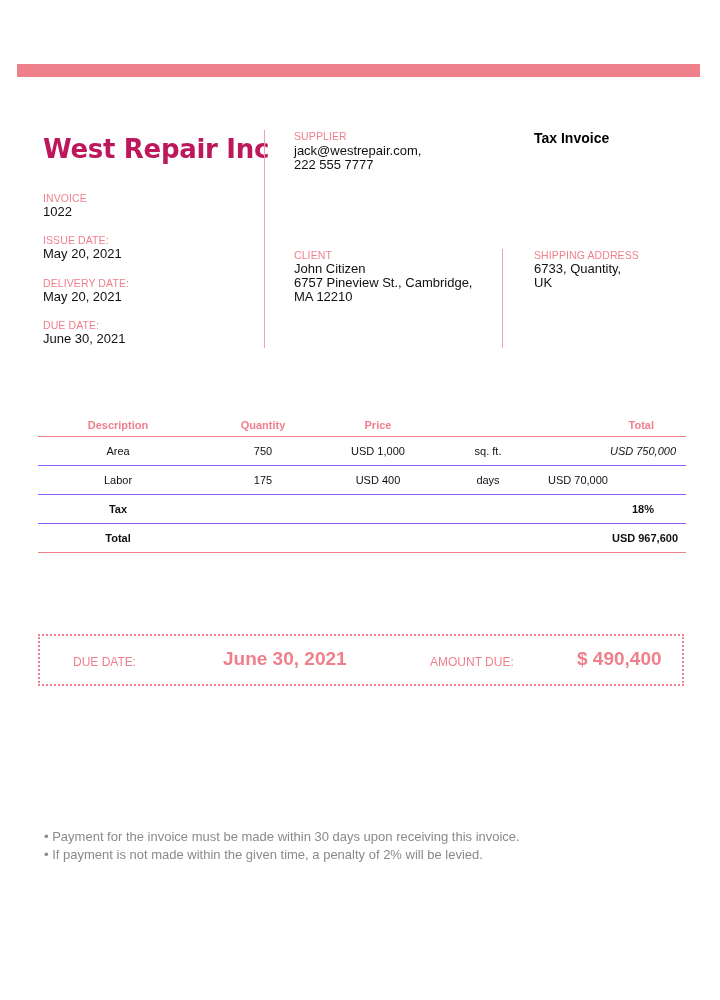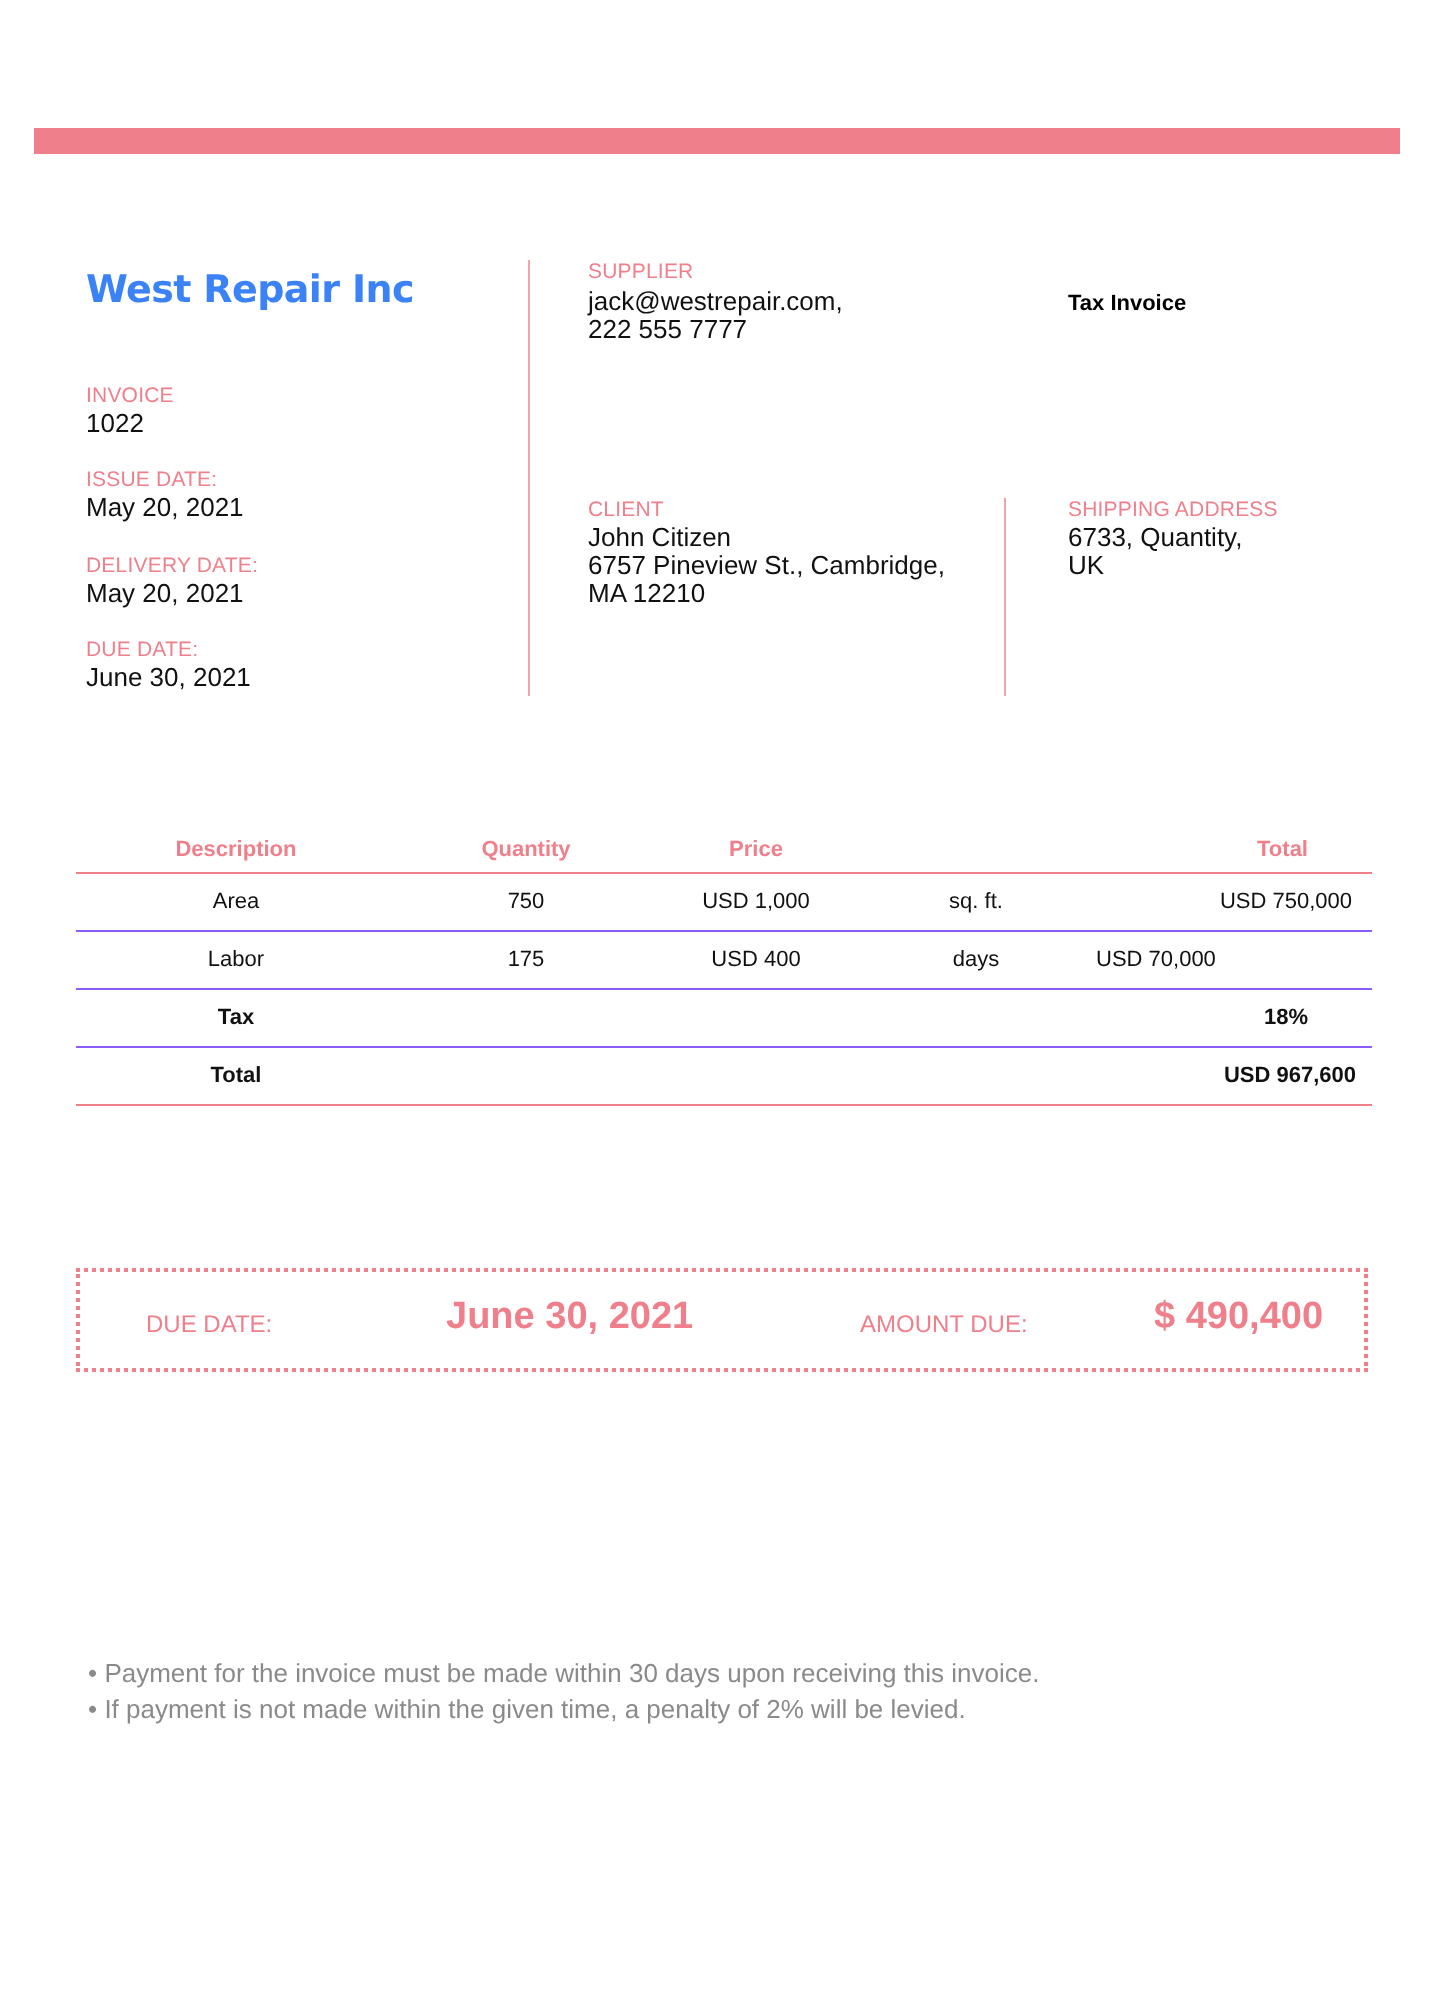--- a/index.html
+++ b/index.html
@@ -2,31 +2,31 @@
 <html><head>
 <meta charset="utf-8">
 <style>
   html, body { margin: 0; padding: 0; background: #ffffff; }
   body {
     width: 720px; height: 1000px; position: relative; overflow: hidden;
     font-family: "Liberation Sans", sans-serif; color: #111;
   }
   .topbar { position: absolute; left: 17px; top: 64px; width: 683px; height: 13px; background: #f07f8c; }
 
-  .company { position: absolute; left: 43px; top: 134px; font-family: "DejaVu Sans", sans-serif; font-weight: 900; font-size: 19px; letter-spacing: -0.3px; color: #3b82f6; }
+  .company { position: absolute; left: 43px; top: 134px; font-family: "DejaVu Sans", sans-serif; font-weight: 900; font-size: 26px; letter-spacing: -0.3px; color: #be185d; }
 
   .lbl { font-size: 10.5px; color: #f07f8c; text-transform: uppercase; letter-spacing: 0.1px; }
   .val { font-size: 13px; color: #111; line-height: 14px; }
   .field { position: absolute; left: 43px; }
   .field .lbl { margin-bottom: 1px; }
 
   .vline { position: absolute; width: 1px; background: #f0a3ab; }
 
   .block { position: absolute; }
-  .taxinv { position: absolute; left: 534px; top: 146px; font-size: 11px; font-weight: bold; color: #000; }
+  .taxinv { position: absolute; left: 534px; top: 130px; font-size: 14px; font-weight: bold; color: #000; }
 
   table.items { position: absolute; left: 38px; top: 414px; width: 648px; border-collapse: collapse; font-size: 11px; }
   table.items th { color: #f07f8c; font-weight: bold; font-size: 11px; height: 22px; border-bottom: 1.5px solid #f07f8c; padding: 0; }
   table.items td { height: 28px; border-bottom: 1px solid #8b5cf6; padding: 0; text-align: center; color: #111; }
   table.items tr.last td { border-bottom: 1.5px solid #f07f8c; }
   table.items td.b { font-weight: bold; }
 
   .duebox { position: absolute; left: 38px; top: 634px; width: 646px; height: 52px; border: 2px dotted #f07f8c; box-sizing: border-box; }
   .duebox .dl { position: absolute; top: 19px; font-size: 12px; color: #f07f8c; }
   .duebox .dv { position: absolute; top: 12px; font-size: 19px; font-weight: bold; color: #f07f8c; }
@@ -97,21 +97,21 @@
     <th>Quantity</th>
     <th>Price</th>
     <th></th>
     <th style="text-align:right; padding-right:32px;">Total</th>
   </tr>
   <tr>
     <td>Area</td>
     <td>750</td>
     <td>USD 1,000</td>
     <td>sq. ft.</td>
-    <td style="text-align:right; padding-right:10px;">USD 750,000</td>
+    <td style="text-align:right; padding-right:10px;font-style:italic;">USD 750,000</td>
   </tr>
   <tr>
     <td>Labor</td>
     <td>175</td>
     <td>USD 400</td>
     <td>days</td>
     <td style="text-align:left; padding-right:12px;">USD 70,000</td>
   </tr>
   <tr>
     <td class="b">Tax</td>

